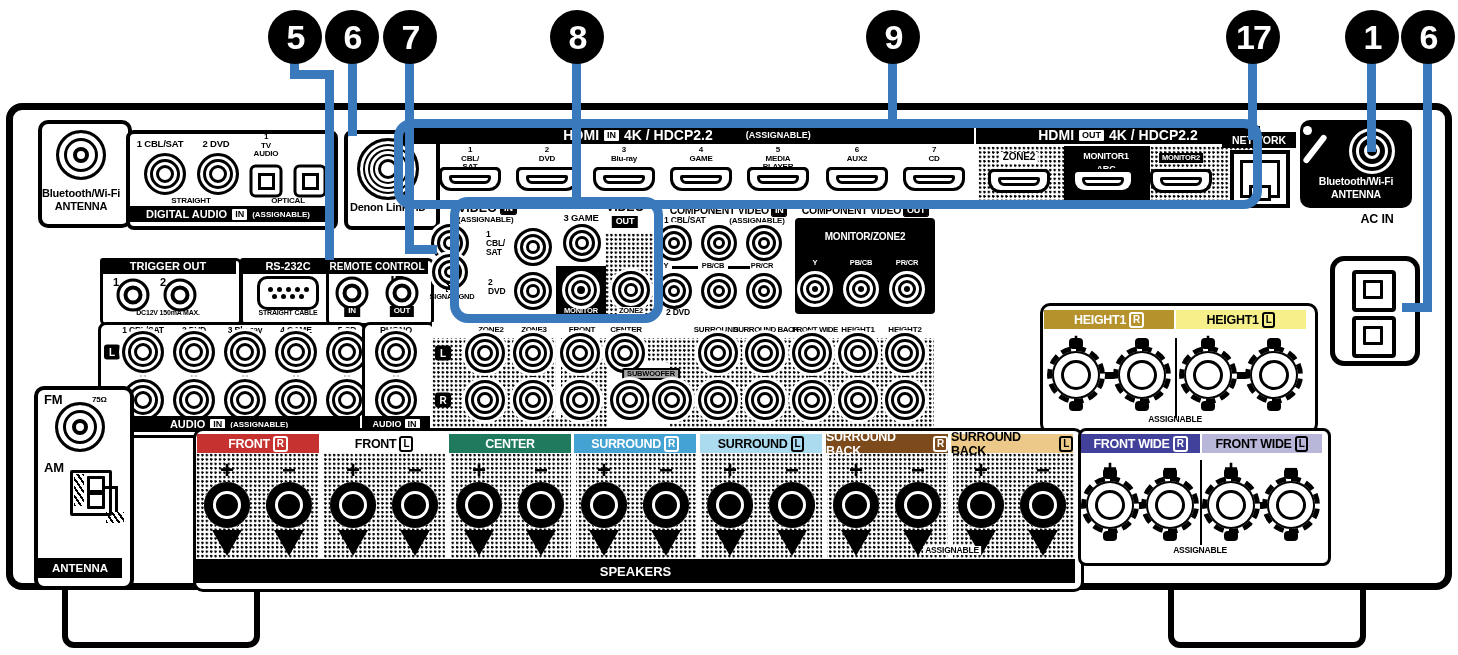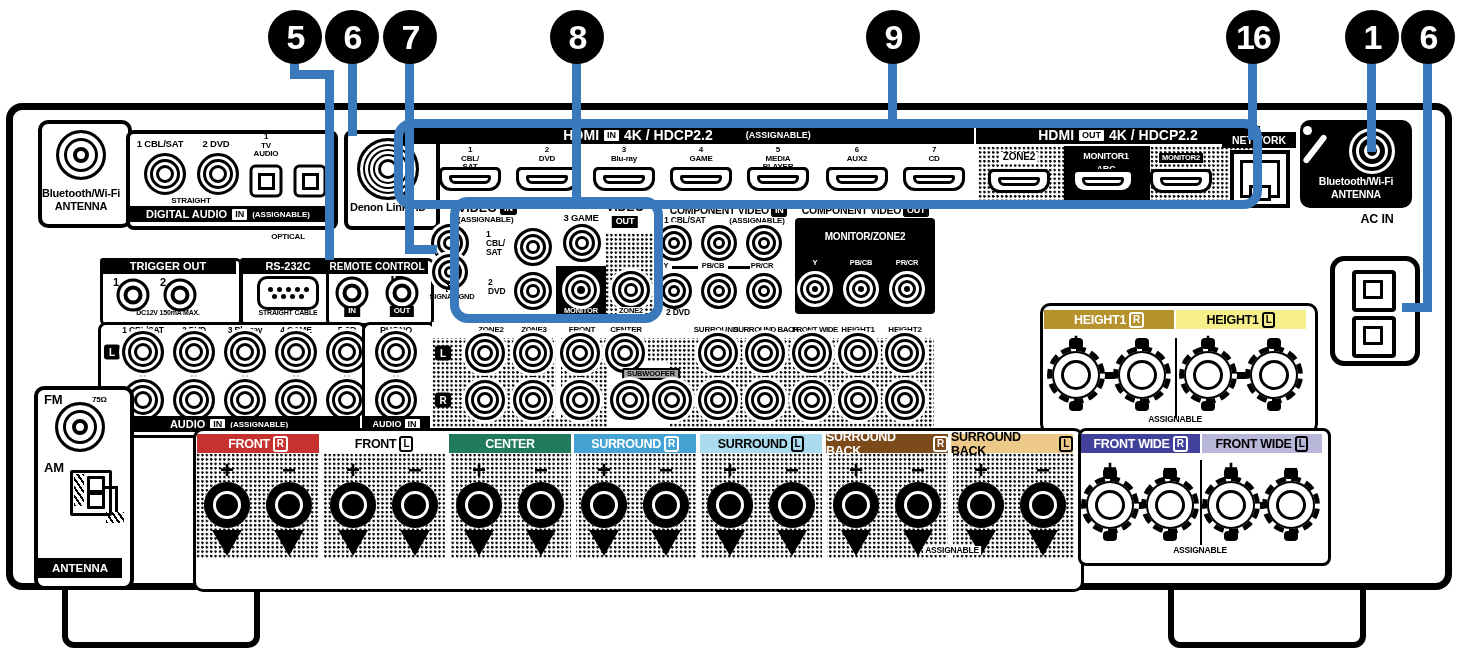--- a/index.html
+++ b/index.html
@@ -83,21 +83,21 @@
   <div class="lbl" style="left:160px;top:139px;font-size:9.5px;">1 CBL/SAT</div>
   <div class="lbl" style="left:216px;top:139px;font-size:9.5px;">2 DVD</div>
   <div class="rca s36" style="left:165px;top:174px;"></div>
   <div class="rca s36" style="left:218px;top:174px;"></div>
   <div class="lbl" style="left:191px;top:197px;font-size:8px;">STRAIGHT</div>
   <div class="lbl" style="left:266px;top:133px;font-size:8px;">1
 TV
 AUDIO</div>
   <div class="opt" style="left:266px;top:181px;"></div>
   <div class="opt" style="left:310px;top:181px;"></div>
-  <div class="lbl" style="left:288px;top:197px;font-size:8px;margin-top:36px;">OPTICAL</div>
+  <div class="lbl" style="left:288px;top:197px;font-size:8px;">OPTICAL</div>
   <div class="band" style="left:126px;top:206px;width:204px;height:16px;font-size:11px;">
     <span>DIGITAL AUDIO</span>
     <span class="badge">IN</span>
     <span style="font-size:8px;">(ASSIGNABLE)</span>
   </div>
 
   <div class="box" style="left:344px;top:130px;width:88px;height:92px;border-width:4px;"></div>
   <div class="ringjack" style="left:388px;top:169px;"></div>
   <div class="lbl" style="left:388px;top:202px;font-size:11px;">Denon Link HD</div>
 
@@ -446,20 +446,23 @@
   <div class="tri" style="left:604px;top:530px;"></div>
     <div class="tri" style="left:666px;top:530px;"></div>
   <div class="tri" style="left:730px;top:530px;"></div>
     <div class="tri" style="left:792px;top:530px;"></div>
   <div class="tri" style="left:856px;top:530px;"></div>
     <div class="tri" style="left:918px;top:530px;"></div>
   <div class="tri" style="left:981px;top:530px;"></div>
     <div class="tri" style="left:1043px;top:530px;"></div>
 
   <div class="lbl" style="left:952px;top:546px;font-size:8.5px;background:#fff;padding:0 2px;">ASSIGNABLE</div>
+  <div class="band" style="left:196px;top:559px;width:879px;height:24px;font-size:13px;">
+    <span>SPEAKERS</span>
+  </div>
 
   <div class="box" style="left:1078px;top:428px;width:247px;height:132px;"></div>
   <div class="spkband" style="left:1081px;top:434px;width:119px;background:#41419b;color:#fff;">
     <span>FRONT WIDE</span>
       <span class="chbox">R</span>
   </div>
   <div class="spkband" style="left:1202px;top:434px;width:120px;background:#b9b7d9;color:#000;">
     <span>FRONT WIDE</span>
       <span class="chbox">L</span>
   </div>
@@ -506,17 +509,17 @@
   <div class="bl" style="left:1248px;top:58px;width:9px;height:82px;"></div>
   <div class="bl" style="left:1367px;top:58px;width:9px;height:94px;"></div>
   <div class="bl" style="left:1423px;top:58px;width:9px;height:254px;"></div>
   <div class="bl" style="left:1402px;top:303px;width:30px;height:9px;"></div>
 
   <div class="callout" style="left:295px;top:37px;">5</div>
   <div class="callout" style="left:352px;top:37px;">6</div>
   <div class="callout" style="left:410px;top:37px;">7</div>
   <div class="callout" style="left:577px;top:37px;">8</div>
   <div class="callout" style="left:893px;top:37px;">9</div>
-  <div class="callout" style="left:1253px;top:37px;">16</div>
+  <div class="callout" style="left:1253px;top:37px;">17</div>
   <div class="callout" style="left:1372px;top:37px;">1</div>
   <div class="callout" style="left:1428px;top:37px;">6</div>
 
 </div>
 
 </body></html>

